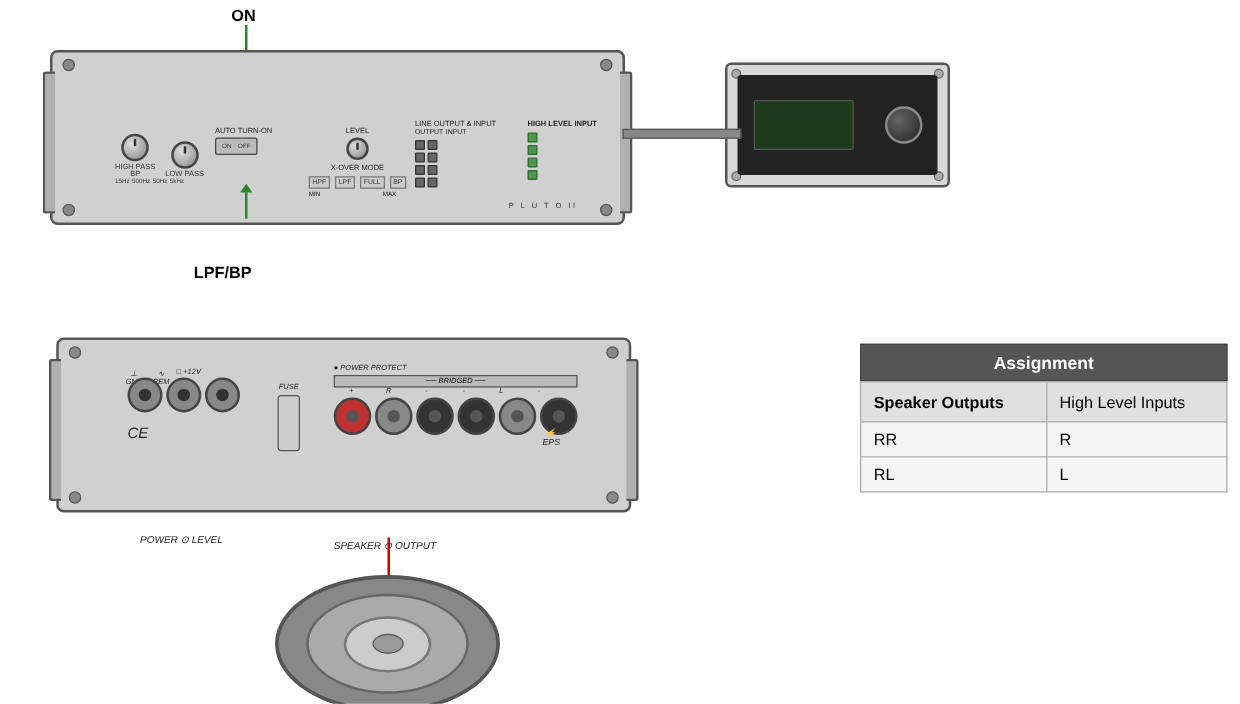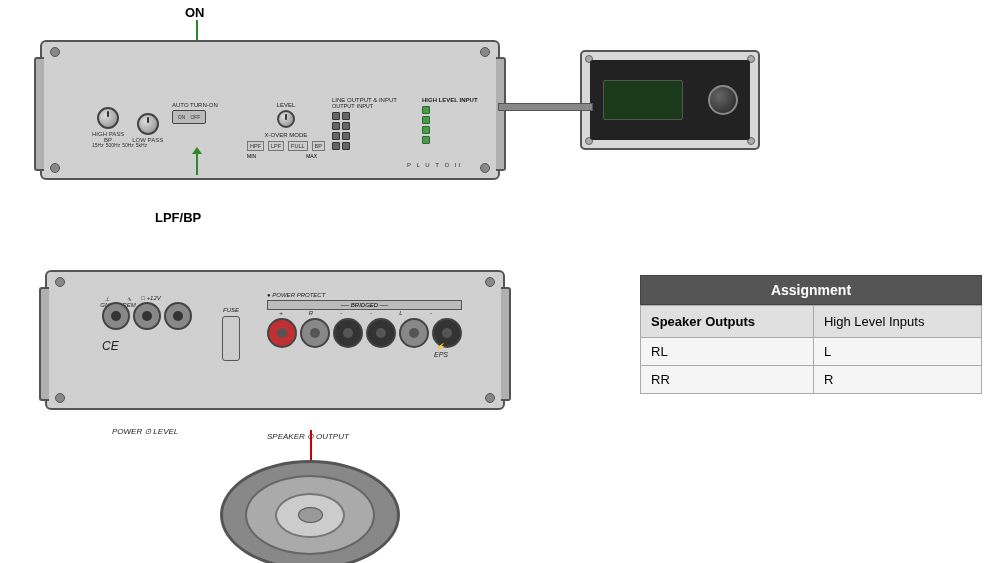--- a/index.html
+++ b/index.html
@@ -567,21 +567,21 @@
       font-size: 13px;
       font-weight: bold;
       color: #000;
     }
 
     
     .assignment-table {
       position: absolute;
       top: 275px;
       right: 10px;
-      width: 342px;
+      width: 294px;
       border-collapse: collapse;
       font-family: Arial, sans-serif;
     }
 
     .assignment-table .table-title {
       background: #555;
       color: #fff;
       text-align: center;
       font-size: 14px;
       font-weight: bold;
@@ -851,24 +851,24 @@
 
   <div class="assignment-table">
     <div class="table-title">Assignment</div>
     <table>
       <tbody>
       <tr>
         <td class="row-header">Speaker Outputs</td>
         <td class="row-cell">High Level Inputs</td>
       </tr>
       <tr>
+        <td class="row-plain">RR</td>
+        <td class="row-plain">R</td>
+      </tr>
+      <tr>
         <td class="row-plain">RL</td>
         <td class="row-plain">L</td>
-      </tr>
-      <tr>
-        <td class="row-plain">RR</td>
-        <td class="row-plain">R</td>
       </tr>
     </tbody>
       </table>
   </div>
 
 </div>
 
 </body></html>

